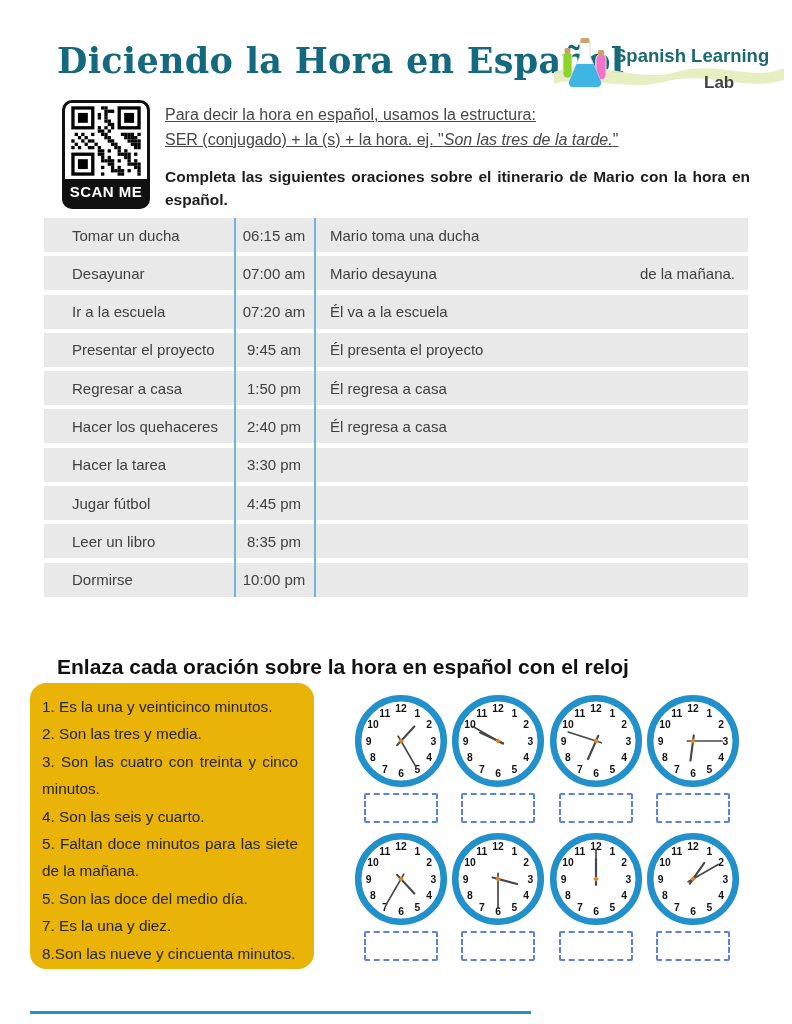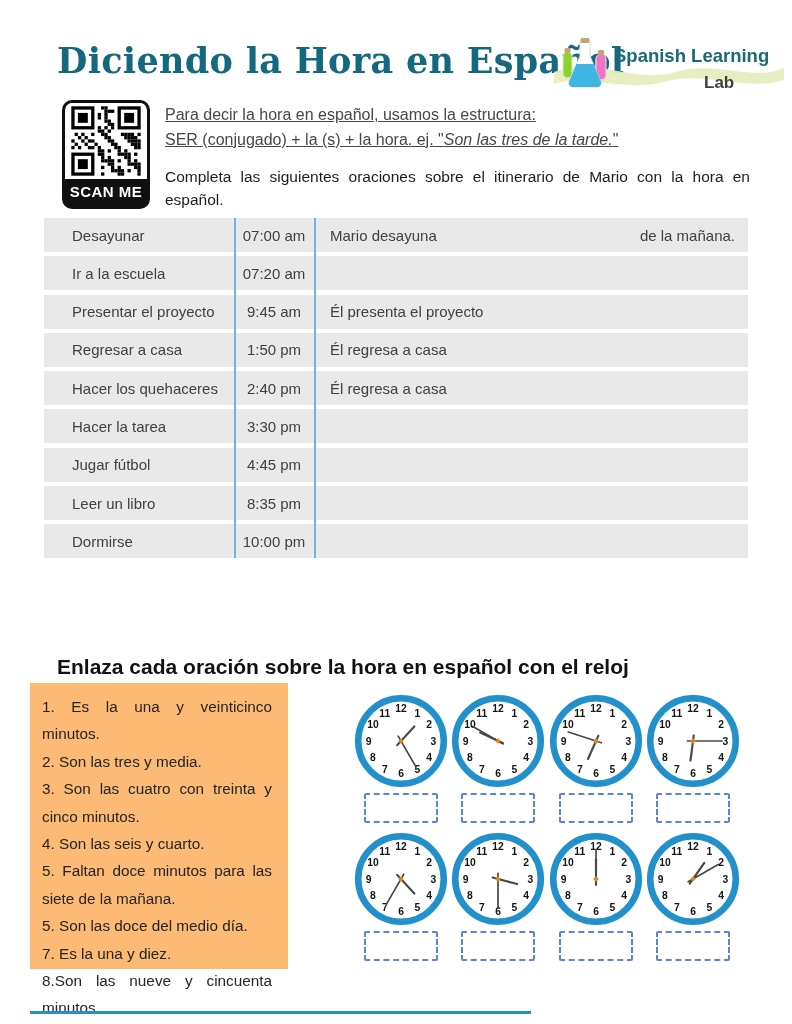--- a/index.html
+++ b/index.html
@@ -23,21 +23,21 @@
   .qr-img { display:block; width:82px; height:76px; background:#fff; border-radius:6px 6px 0 0; }
   .qr-label {
     color:#fff; font-weight:bold; font-size:15px; text-align:center;
     padding:4px 0 6px 0; letter-spacing:.5px; background:#101010;
   }
   
   .intro { position:absolute; left:165px; top:102px; width:585px; }
   .intro-line { font-size:16px; line-height:25px; color:#474747;text-decoration:underline; }
   .intro-ex { font-style:italic;text-align:center; }
   .task1 {
-    margin-top:13px; font-size:15.5px; font-weight:normal; color:#1d1d1d;
+    margin-top:13px; font-size:15.5px; font-weight:bold; color:#1d1d1d;
     line-height:23px; text-align:justify;
   }
   
   .itable { position:absolute; left:44px; top:218px; width:704px; }
   .thead {
     display:flex; align-items:center; height:38px; background:#1f6b7d;
     color:#ffffff; font-weight:bold; font-size:15.5px; margin-bottom:6px;
   }
   .th-act { width:190px; padding-left:31px; }
   .th-hora { width:80px; text-align:center; }
@@ -51,22 +51,22 @@
   .td-hora { width:80px; text-align:center; }
   .td-ora { flex:1; padding-left:16px; padding-right:13px; display:flex; justify-content:space-between; }
   .vline { position:absolute; top:0; bottom:0; width:1.6px; background:#72b5d8; }
   .vl-left { left:190px; } .vl-right { left:270px; }
   
   .task2 {
     position:absolute; left:57px; top:655px; font-size:21px;
     font-weight:bold; color:#111;
   }
   .sentence-box {
-    position:absolute; left:30px; top:683px; width:258px; height:286px;
-    background:#fdba74; padding:10px 16px 0 12px;
+    position:absolute; left:30px; top:683px; width:284px; height:286px;
+    background:#eab308; padding:10px 16px 0 12px;border-radius:16px;
   }
   .sentence { font-size:15.3px; line-height:27.4px; color:#252525; text-align:justify; }
   .clock-grid {
     position:absolute; left:352px; top:694px;
     display:grid; grid-template-columns:repeat(4, 97.5px); row-gap:9px;
     justify-items:center;
   }
   .clock-cell { display:flex; flex-direction:column; align-items:center; }
   .answer-box {
     width:74px; height:30px; margin-top:5px; background:#fff;
@@ -227,33 +227,45 @@
 
 <div class="intro">
   <div class="intro-line">Para decir la hora en español, usamos la estructura:</div>
   <div class="intro-line"><span>SER (conjugado) + la (s) + la hora. ej. "</span><span class="intro-ex">Son las tres de la tarde.</span><span>"</span></div>
   <div class="task1">Completa las siguientes oraciones sobre el itinerario de Mario con la hora en español.</div>
 </div>
 
 <div class="itable">
   <div class="tbody">
 
+      <div class="tr">
+        <div class="td-act">Tomar un ducha</div>
+        <div class="td-hora">06:15 am</div>
+        <div class="td-ora">
+          <span>Mario toma una ducha</span>
+          <span></span>
+        </div>
+      </div>
 
       <div class="tr">
         <div class="td-act">Desayunar</div>
         <div class="td-hora">07:00 am</div>
         <div class="td-ora">
           <span>Mario desayuna</span>
           <span>de la mañana.</span>
         </div>
       </div>
 
       <div class="tr">
         <div class="td-act">Ir a la escuela</div>
         <div class="td-hora">07:20 am</div>
+        <div class="td-ora">
+          <span>Él va a la escuela</span>
+          <span></span>
+        </div>
       </div>
 
       <div class="tr">
         <div class="td-act">Presentar el proyecto</div>
         <div class="td-hora">9:45 am</div>
         <div class="td-ora">
           <span>Él presenta el proyecto</span>
           <span></span>
         </div>
       </div>

